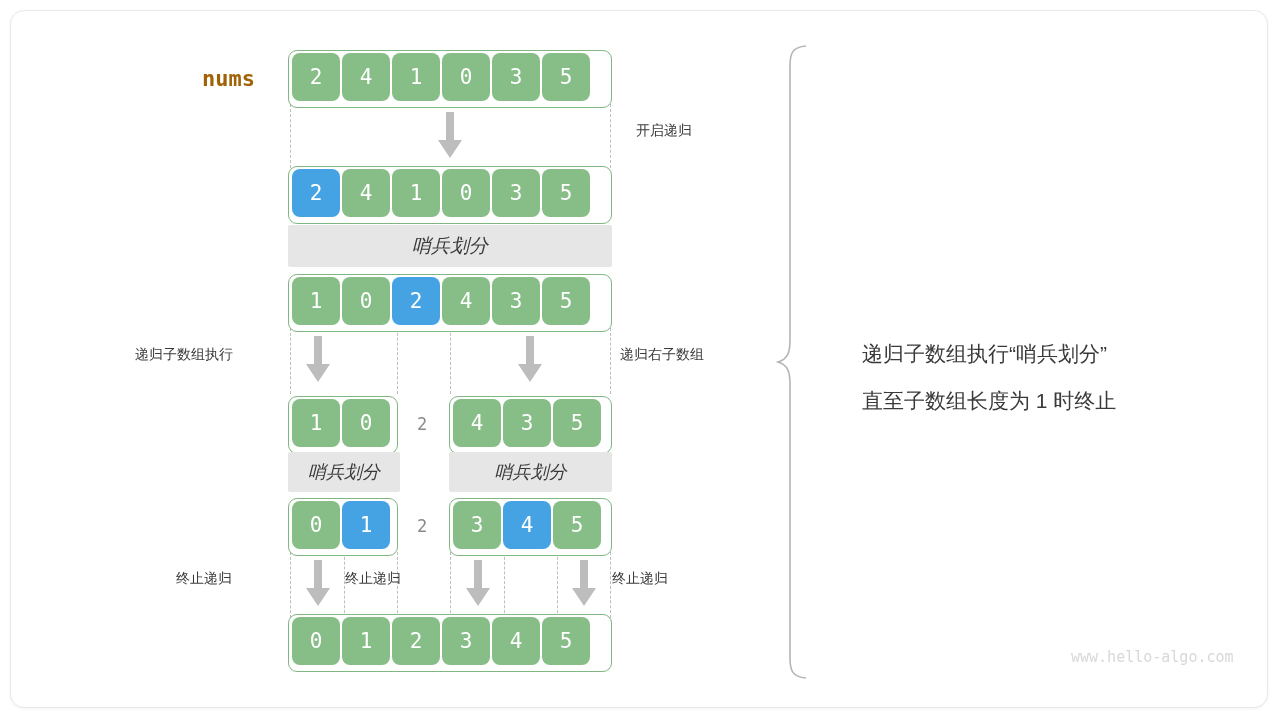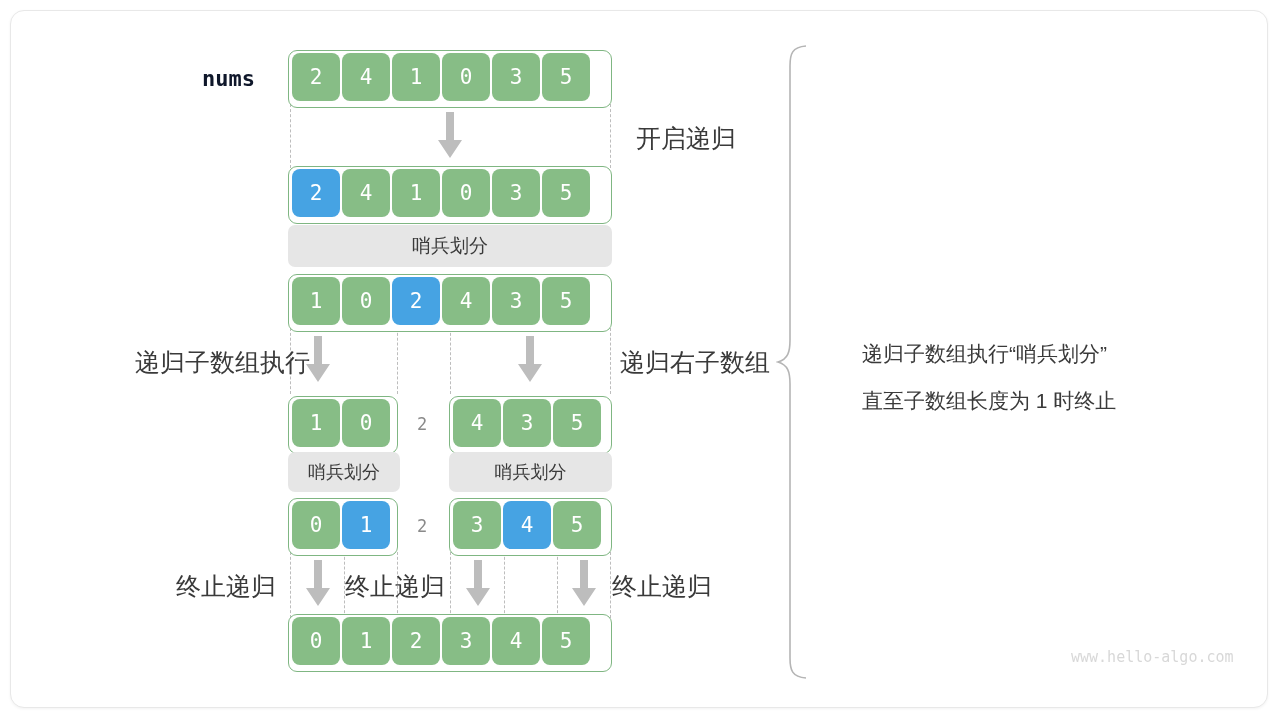--- a/index.html
+++ b/index.html
@@ -38,38 +38,39 @@
     font-family:"DejaVu Sans Mono","Liberation Mono",monospace;
     font-size:21px;
     box-sizing:border-box;
   }
   .cell.blue{background:#46a3e3;}
 
   
   .pbox{
     position:absolute;
     background:#e6e6e6;
-    border-radius:7px;
+    border-radius:2px;
     display:flex;align-items:center;justify-content:center;
     color:#3a3a3a;
     font-size:19px;
     box-sizing:border-box;
+    font-style:italic;
   }
 
   
   .lbl{
     position:absolute;
     color:#3a3a3a;
-    font-size:25px;
+    font-size:14px;
     white-space:nowrap;
     text-align:center;
   }
   .nums-lbl{
     position:absolute;
-    color:#0f172a;
+    color:#a16207;
     font-family:"DejaVu Sans Mono","Liberation Mono",monospace;
     font-size:22px;font-weight:bold;
     white-space:nowrap;
   }
   .pivot-lbl{
     position:absolute;
     color:#8a8a8a;
     font-family:"DejaVu Sans Mono","Liberation Mono",monospace;
     font-size:17px;
     white-space:nowrap;

